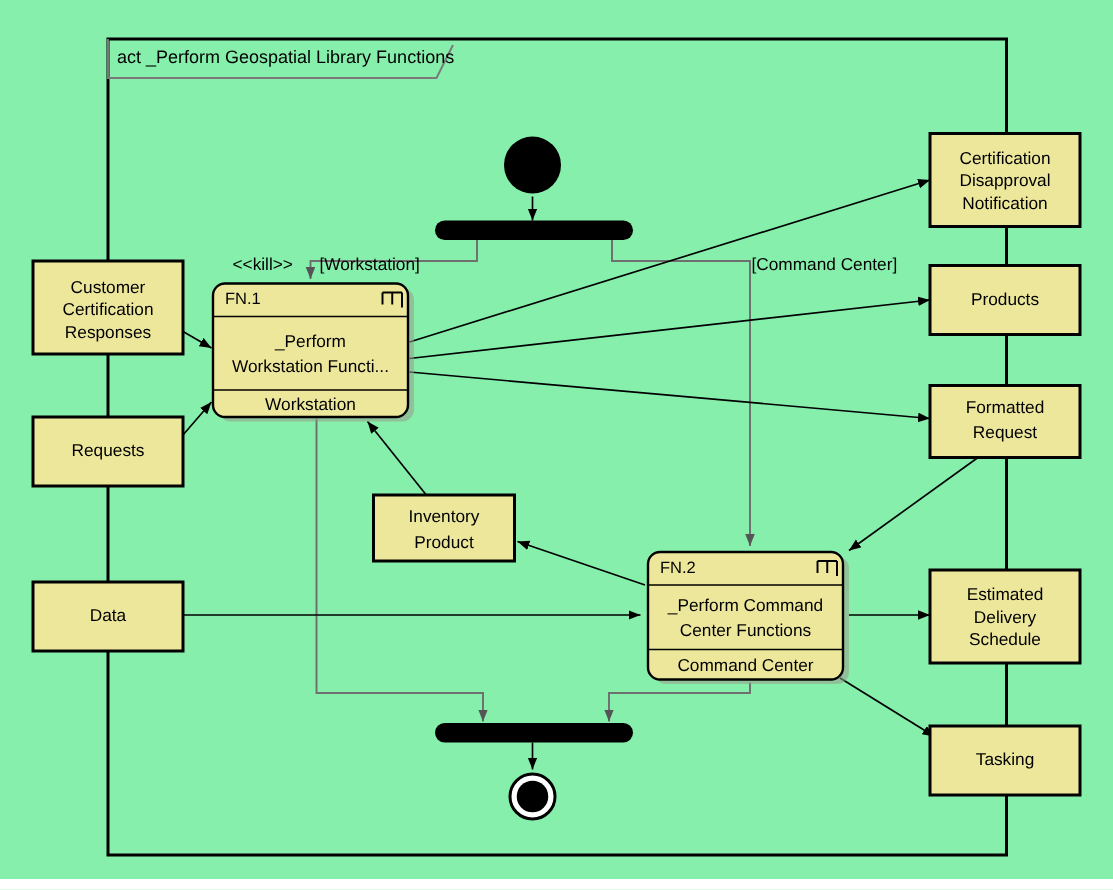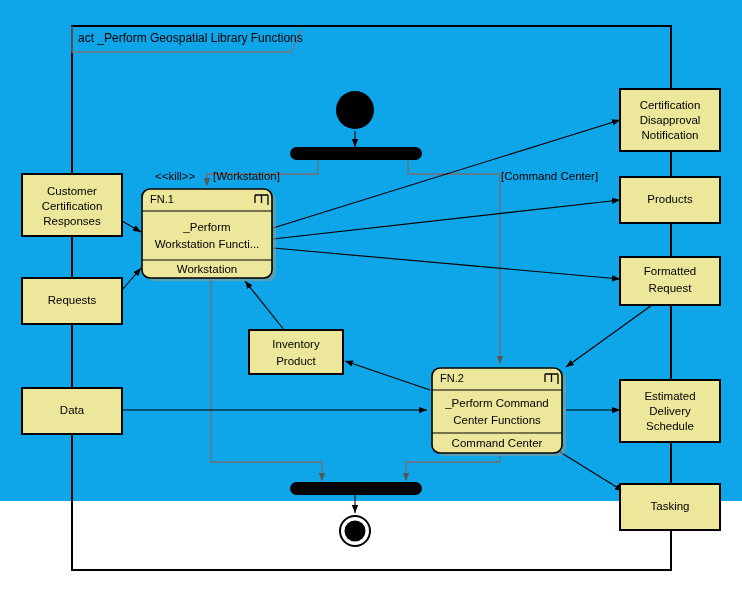--- a/index.html
+++ b/index.html
@@ -1,18 +1,18 @@
 <!DOCTYPE html>
 <html><head>
 <meta charset="utf-8">
 <style>
   html,body{margin:0;padding:0;background:#ffffff;}
   body{width:742px;height:593px;overflow:hidden;
        font-family:"Liberation Sans", sans-serif;}
-  #canvas{position:relative;width:742px;height:501px;background:#0ea5e9;}
+  #canvas{position:relative;width:742px;height:586px;background:#86efac;}
   svg{position:absolute;left:0;top:0;width:742px;height:593px;}
   .nodeLbl{font-family:"Liberation Sans", sans-serif;font-size:11.5px;fill:#000;
            text-anchor:middle;dominant-baseline:middle;}
   .frameTitle{font-family:"Liberation Sans", sans-serif;font-size:12px;fill:#000;
               dominant-baseline:middle;}
   .hdrLbl{font-family:"Liberation Sans", sans-serif;font-size:11px;fill:#000;
           dominant-baseline:middle;}
   .guardLbl{font-family:"Liberation Sans", sans-serif;font-size:11.5px;fill:#000;
             dominant-baseline:middle;}
   .objBox{fill:#EDE79C;stroke:#000;stroke-width:2;}

